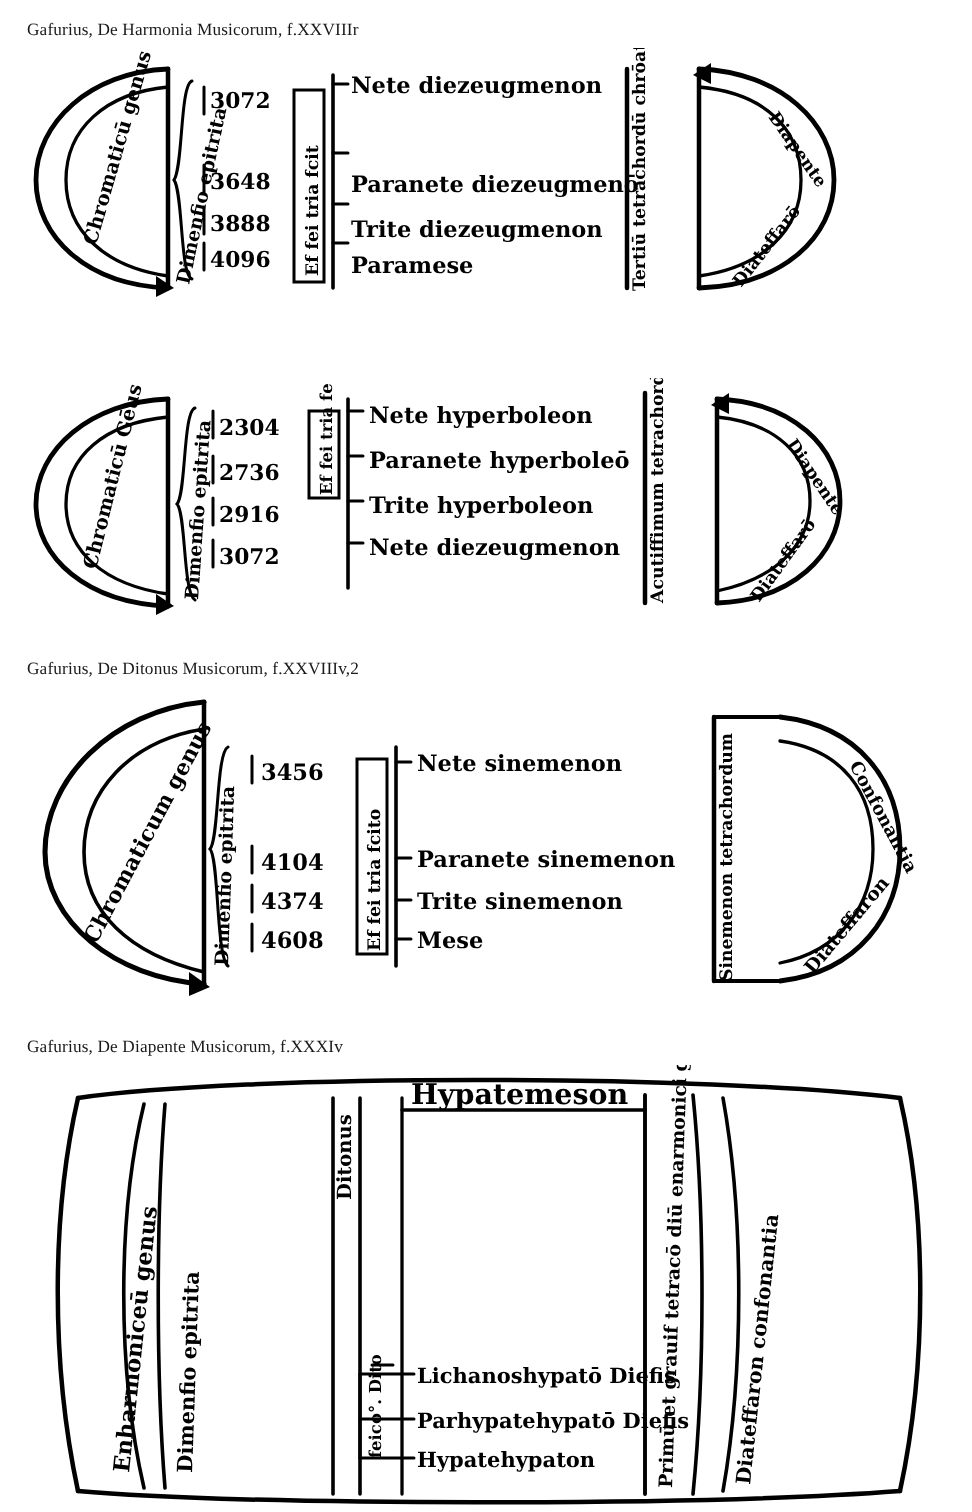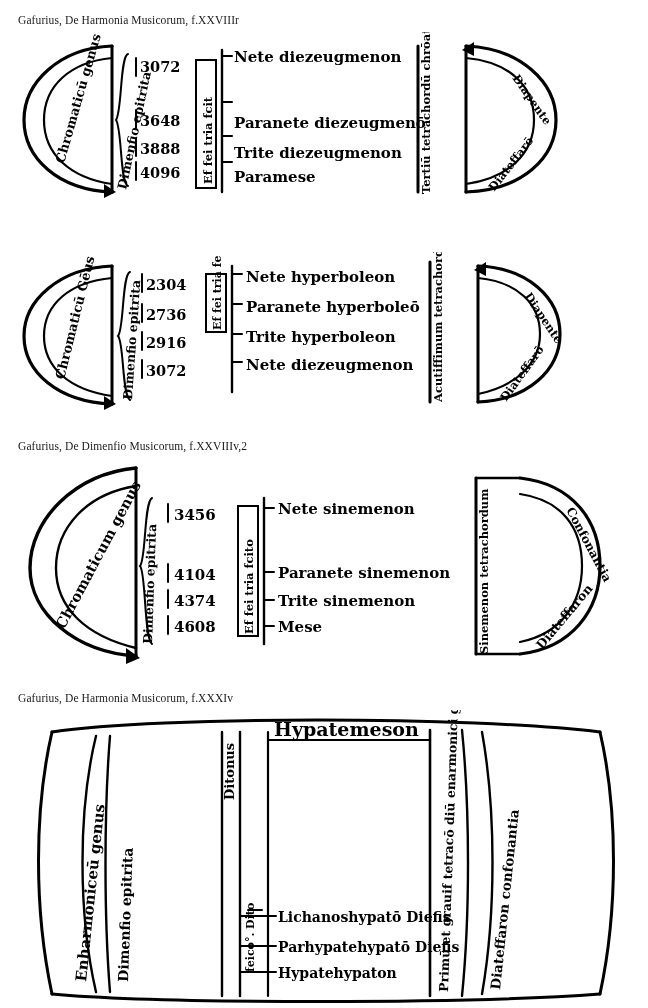--- a/index.html
+++ b/index.html
@@ -149,21 +149,21 @@
       <text class="gothic" x="246" y="30" font-size="15" fill="#000">Nete hyperboleon</text>
       <text class="gothic" x="246" y="60" font-size="15" fill="#000">Paranete hyperboleō</text>
       <text class="gothic" x="246" y="90" font-size="15" fill="#000">Trite hyperboleon</text>
       <text class="gothic" x="246" y="118" font-size="15" fill="#000">Nete diezeugmenon</text>
       <text class="gothic" x="0" y="0" font-size="11.5" fill="#000" transform="translate(442,150) rotate(-90)">Acutiffimum tetrachordum</text>
       <text class="gothic" x="0" y="0" font-size="11.5" fill="#000" transform="translate(524,44) rotate(56)">Diapente</text>
       <text class="gothic" x="0" y="0" font-size="11.5" fill="#000" transform="translate(506,150) rotate(-54)">Diateffarō</text>
     </svg>
   </div>
 
-  <div class="caption" style="top:440px;">Gafurius, De Dimenfio Musicorum, f.XXVIIIv,2</div>
+  <div class="caption" style="top:440px;">Gafurius, De Ditonus Musicorum, f.XXVIIIv,2</div>
 
   <div class="figure" style="top:458px;">
     <svg class="fig-svg" width="648" height="212" viewBox="0 0 648 212" xmlns="http://www.w3.org/2000/svg">
       <g fill="none" stroke="#000" stroke-width="2.4" stroke-linecap="round">
 
         <path d="M136 10 C 74 16, 30 62, 30 110 C 30 156, 76 194, 136 198" stroke-width="3.4"></path>
         <path d="M136 28 C 86 36, 56 70, 56 110 C 56 150, 86 178, 136 190" stroke-width="2.4"></path>
         <path d="M136 10 L136 198" stroke-width="3"></path>
         <path d="M126 190 L140 200 L126 206 Z" fill="#000" stroke="none"></path>
 
@@ -197,21 +197,21 @@
       <text class="gothic" x="278" y="56" font-size="15" fill="#000">Nete sinemenon</text>
       <text class="gothic" x="278" y="120" font-size="15" fill="#000">Paranete sinemenon</text>
       <text class="gothic" x="278" y="148" font-size="15" fill="#000">Trite sinemenon</text>
       <text class="gothic" x="278" y="174" font-size="15" fill="#000">Mese</text>
       <text class="gothic" x="0" y="0" font-size="11.5" fill="#000" transform="translate(488,196) rotate(-90)">Sinemenon tetrachordum</text>
       <text class="gothic" x="0" y="0" font-size="12" fill="#000" transform="translate(566,52) rotate(62)">Confonantia</text>
       <text class="gothic" x="0" y="0" font-size="12.5" fill="#000" transform="translate(542,192) rotate(-50)">Diateffaron</text>
     </svg>
   </div>
 
-  <div class="caption" style="top:692px;">Gafurius, De Harmonia Musicorum, f.XXXIv</div>
+  <div class="caption" style="top:692px;">Gafurius, De Diapente Musicorum, f.XXXIv</div>
 
   <div class="figure" style="top:710px;">
     <svg class="fig-svg" width="648" height="296" viewBox="0 0 648 296" xmlns="http://www.w3.org/2000/svg">
       <g fill="none" stroke="#000" stroke-width="2.6" stroke-linecap="round">
 
         <path d="M52 22 C 160 6, 470 6, 600 22" stroke-width="3"></path>
         <path d="M52 22 C 34 100, 34 200, 52 284" stroke-width="3"></path>
         <path d="M600 22 C 618 100, 618 200, 600 284" stroke-width="3"></path>
         <path d="M52 284 C 160 294, 470 294, 600 284" stroke-width="3"></path>
 

